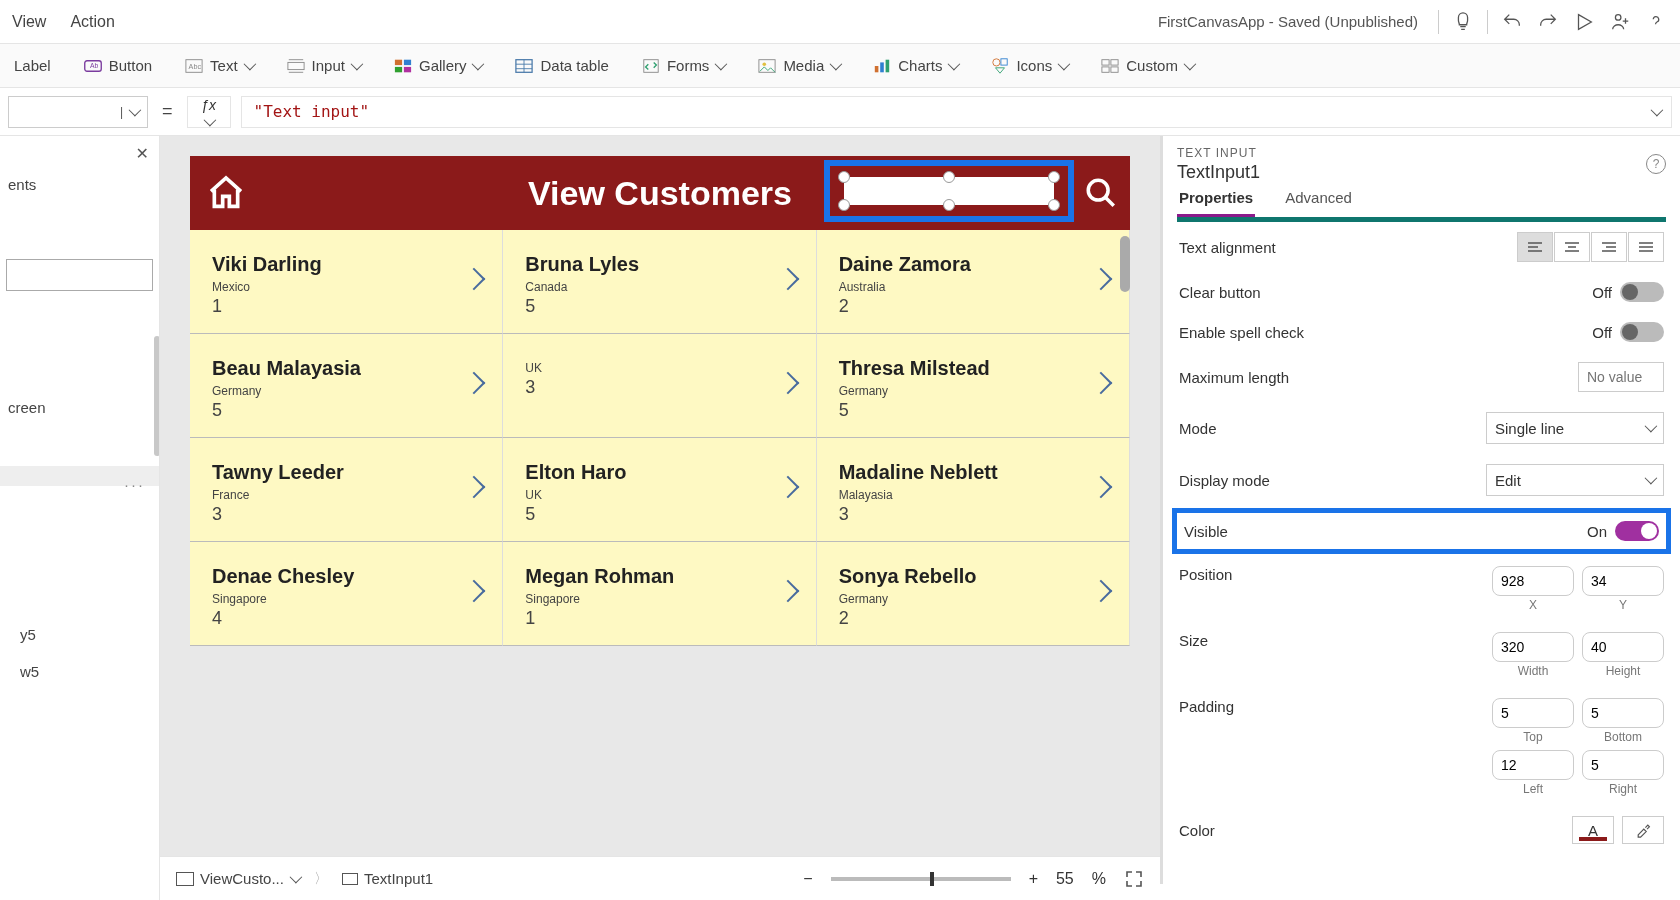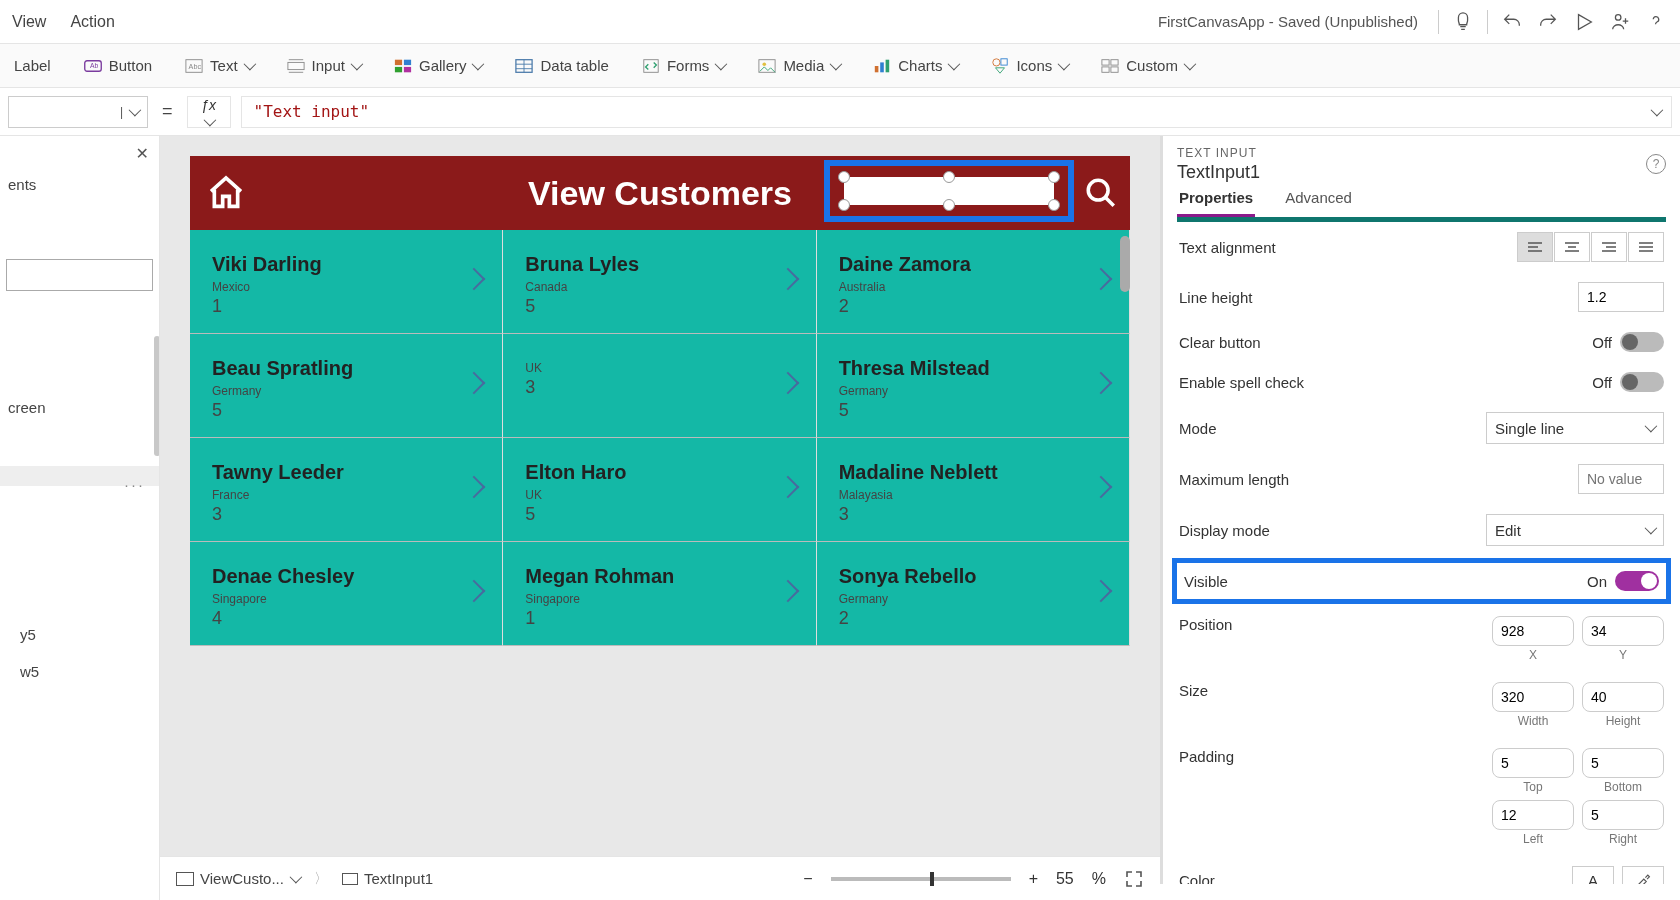--- a/index.html
+++ b/index.html
@@ -37,21 +37,21 @@
 .lp-search { margin: 60px 6px 12px 6px; height: 32px; border: 1px solid #aaa; }
 .lp-text { padding: 6px 8px; color: #444; font-size: 15px; }
 .lp-item { padding: 10px 8px; font-size: 15px; color: #444; }
 .lp-item.sub { padding-left: 20px; }
 .lp-item.sel { background: #eee; position: relative; }
 .lp-item.sel .dots { position: absolute; right: 14px; top: 10px; letter-spacing: 2px; color: #888; }
 .lp-scroll { width: 6px; height: 120px; background: #c8c8c8; position: absolute; left: 154px; top: 200px; border-radius: 3px; }
 
 
 .canvas-wrap { position: absolute; left: 160px; right: 520px; top: 136px; bottom: 44px; background: #e8e8e8; display: flex; align-items: flex-start; justify-content: center; padding: 20px; overflow: hidden; }
-.canvas { width: 940px; background: #14b8a6; }
+.canvas { width: 940px; background: #fef9c3; }
 .apphead { height: 74px; background: #8b1a1a; display: flex; align-items: center; position: relative; padding: 0 16px; }
 .apphead .home { width: 40px; height: 40px; }
 .apphead .home svg { stroke: #fff; fill: none; stroke-width: 2.2; }
 .apphead .title { position: absolute; left: 50%; transform: translateX(-50%); color: #fff; font-size: 34px; font-weight: 600; }
 .selbox { position: absolute; right: 56px; top: 4px; width: 250px; height: 62px; border: 6px solid #1a73e8; display: flex; align-items: center; justify-content: center; }
 .selbox .inner { width: 210px; height: 28px; background: #fff; border-radius: 3px; position: relative; }
 .handle { width: 12px; height: 12px; background: #fff; border: 1px solid #999; border-radius: 50%; position: absolute; }
 .h-tl { top: -6px; left: -6px; } .h-tr { top: -6px; right: -6px; } .h-bl { bottom: -6px; left: -6px; } .h-br { bottom: -6px; right: -6px; }
 .h-tm { top: -6px; left: 50%; margin-left: -6px; } .h-bm { bottom: -6px; left: 50%; margin-left: -6px; }
 .search-ic { position: absolute; right: 12px; width: 34px; height: 34px; }
@@ -335,21 +335,21 @@
           <div class="num">5</div>
           <div class="go"></div>
         </div>
         <div class="cell">
           <div class="name">Daine  Zamora</div>
           <div class="country">Australia</div>
           <div class="num">2</div>
           <div class="go"></div>
         </div>
         <div class="cell">
-          <div class="name">Beau  Spratling</div>
+          <div class="name">Beau  Malayasia</div>
           <div class="country">Germany</div>
           <div class="num">5</div>
           <div class="go"></div>
         </div>
         <div class="cell">
           <div class="country">UK</div>
           <div class="num">3</div>
           <div class="go"></div>
         </div>
         <div class="cell">
@@ -427,52 +427,48 @@
           </svg>
         </div>
       <div class="abtn">
           <svg class="line-h">
             <path d="M2 3h14M2 7h14M2 11h14"></path>
           </svg>
         </div>
     </div>
   </div>
 
-  <div class="prow">
-    <span>Line height</span>
-    <input class="pval-input" value="1.2" style="">
-  </div>
 
   <div class="prow">
     <span>Clear button</span>
     <div class="toggle">
         <span>Off</span>
         <div class="toggle-sw"></div>
       </div>
   </div>
 
   <div class="prow">
     <span>Enable spell check</span>
     <div class="toggle">
         <span>Off</span>
         <div class="toggle-sw"></div>
       </div>
   </div>
 
   <div class="prow">
+    <span>Maximum length</span>
+    <input class="pval-input" placeholder="No value" style="">
+  </div>
+
+  <div class="prow">
     <span>Mode</span>
     <div class="pval-sel">
         <span>Single line</span>
         <span class="chev-down"></span>
       </div>
-  </div>
-
-  <div class="prow">
-    <span>Maximum length</span>
-    <input class="pval-input" placeholder="No value" style="">
   </div>
 
   <div class="prow">
     <span>Display mode</span>
     <div class="pval-sel">
         <span>Edit</span>
         <span class="chev-down"></span>
       </div>
   </div>
 

